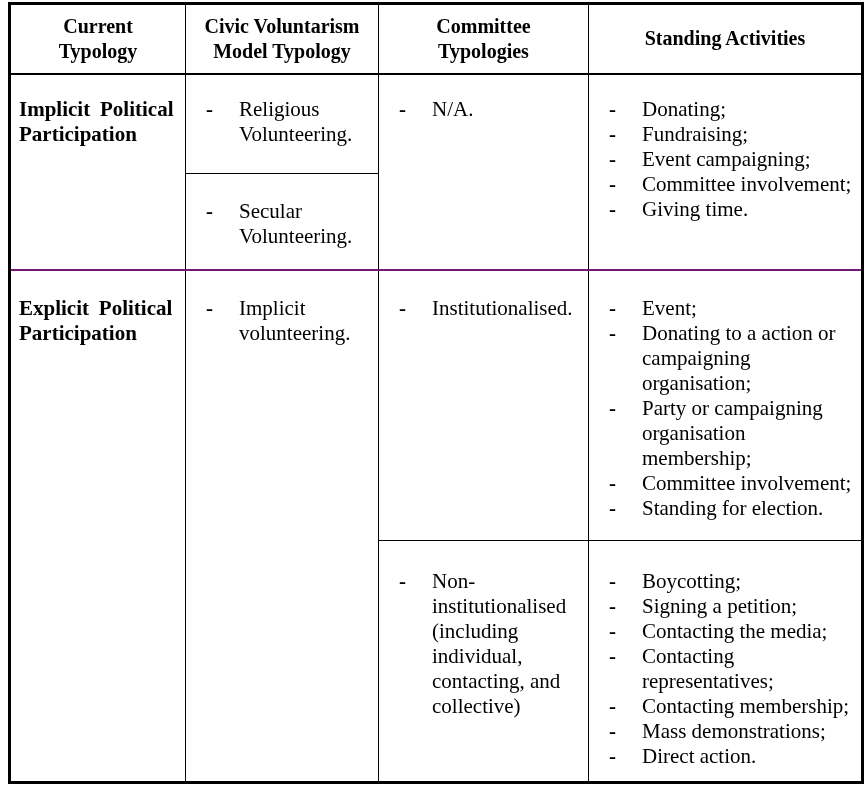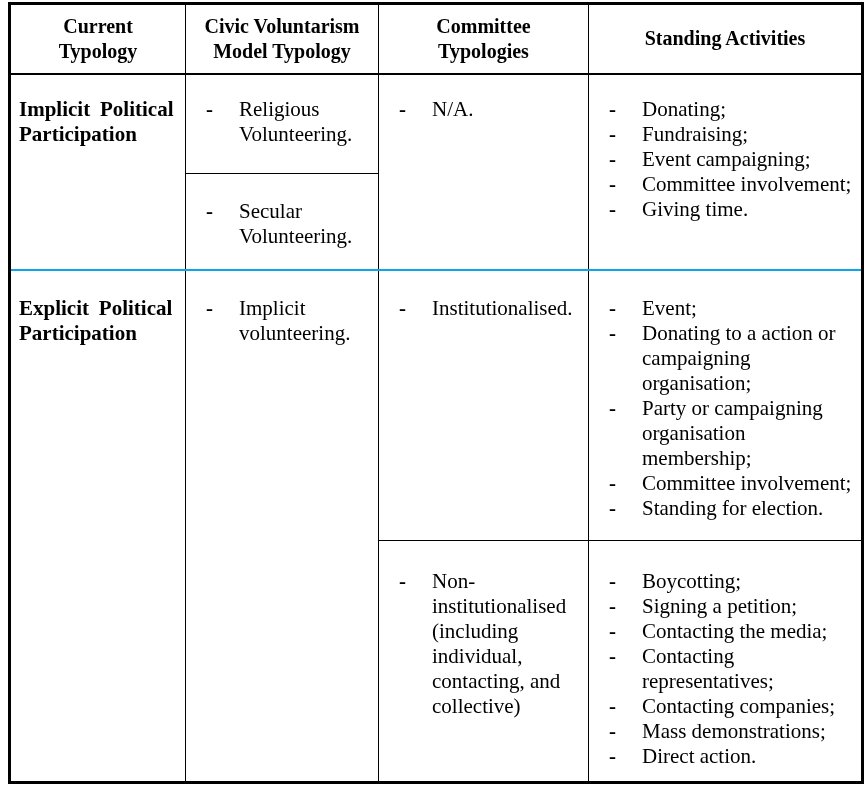--- a/index.html
+++ b/index.html
@@ -34,21 +34,21 @@
   tr.header-row th {
     border-bottom: 2px solid #000000;
     vertical-align: middle;
     text-align: center;
     font-weight: bold;
     font-size: 20px;
     line-height: 25px;
     padding: 6px 14px;
   }
   tr.major-row-start td {
-    border-top: 2px solid #0ea5e9;
+    border-top: 2px solid #701a75;
   }
   td.name-cell {
     font-weight: bold;
     text-align: left;
     word-spacing: 0.22em;
     padding-left: 8px;
     padding-right: 8px;
   }
   td.list-cell {
     padding-right: 8px;
@@ -206,21 +206,21 @@
       <div class="item">
         <span class="dash">-</span>
         <span class="txt">Contacting the media;</span>
       </div>
       <div class="item">
         <span class="dash">-</span>
         <span class="txt">Contacting representatives;</span>
       </div>
       <div class="item">
         <span class="dash">-</span>
-        <span class="txt">Contacting companies;</span>
+        <span class="txt">Contacting membership;</span>
       </div>
       <div class="item">
         <span class="dash">-</span>
         <span class="txt">Mass demonstrations;</span>
       </div>
       <div class="item">
         <span class="dash">-</span>
         <span class="txt">Direct action.</span>
       </div>
     </td>

